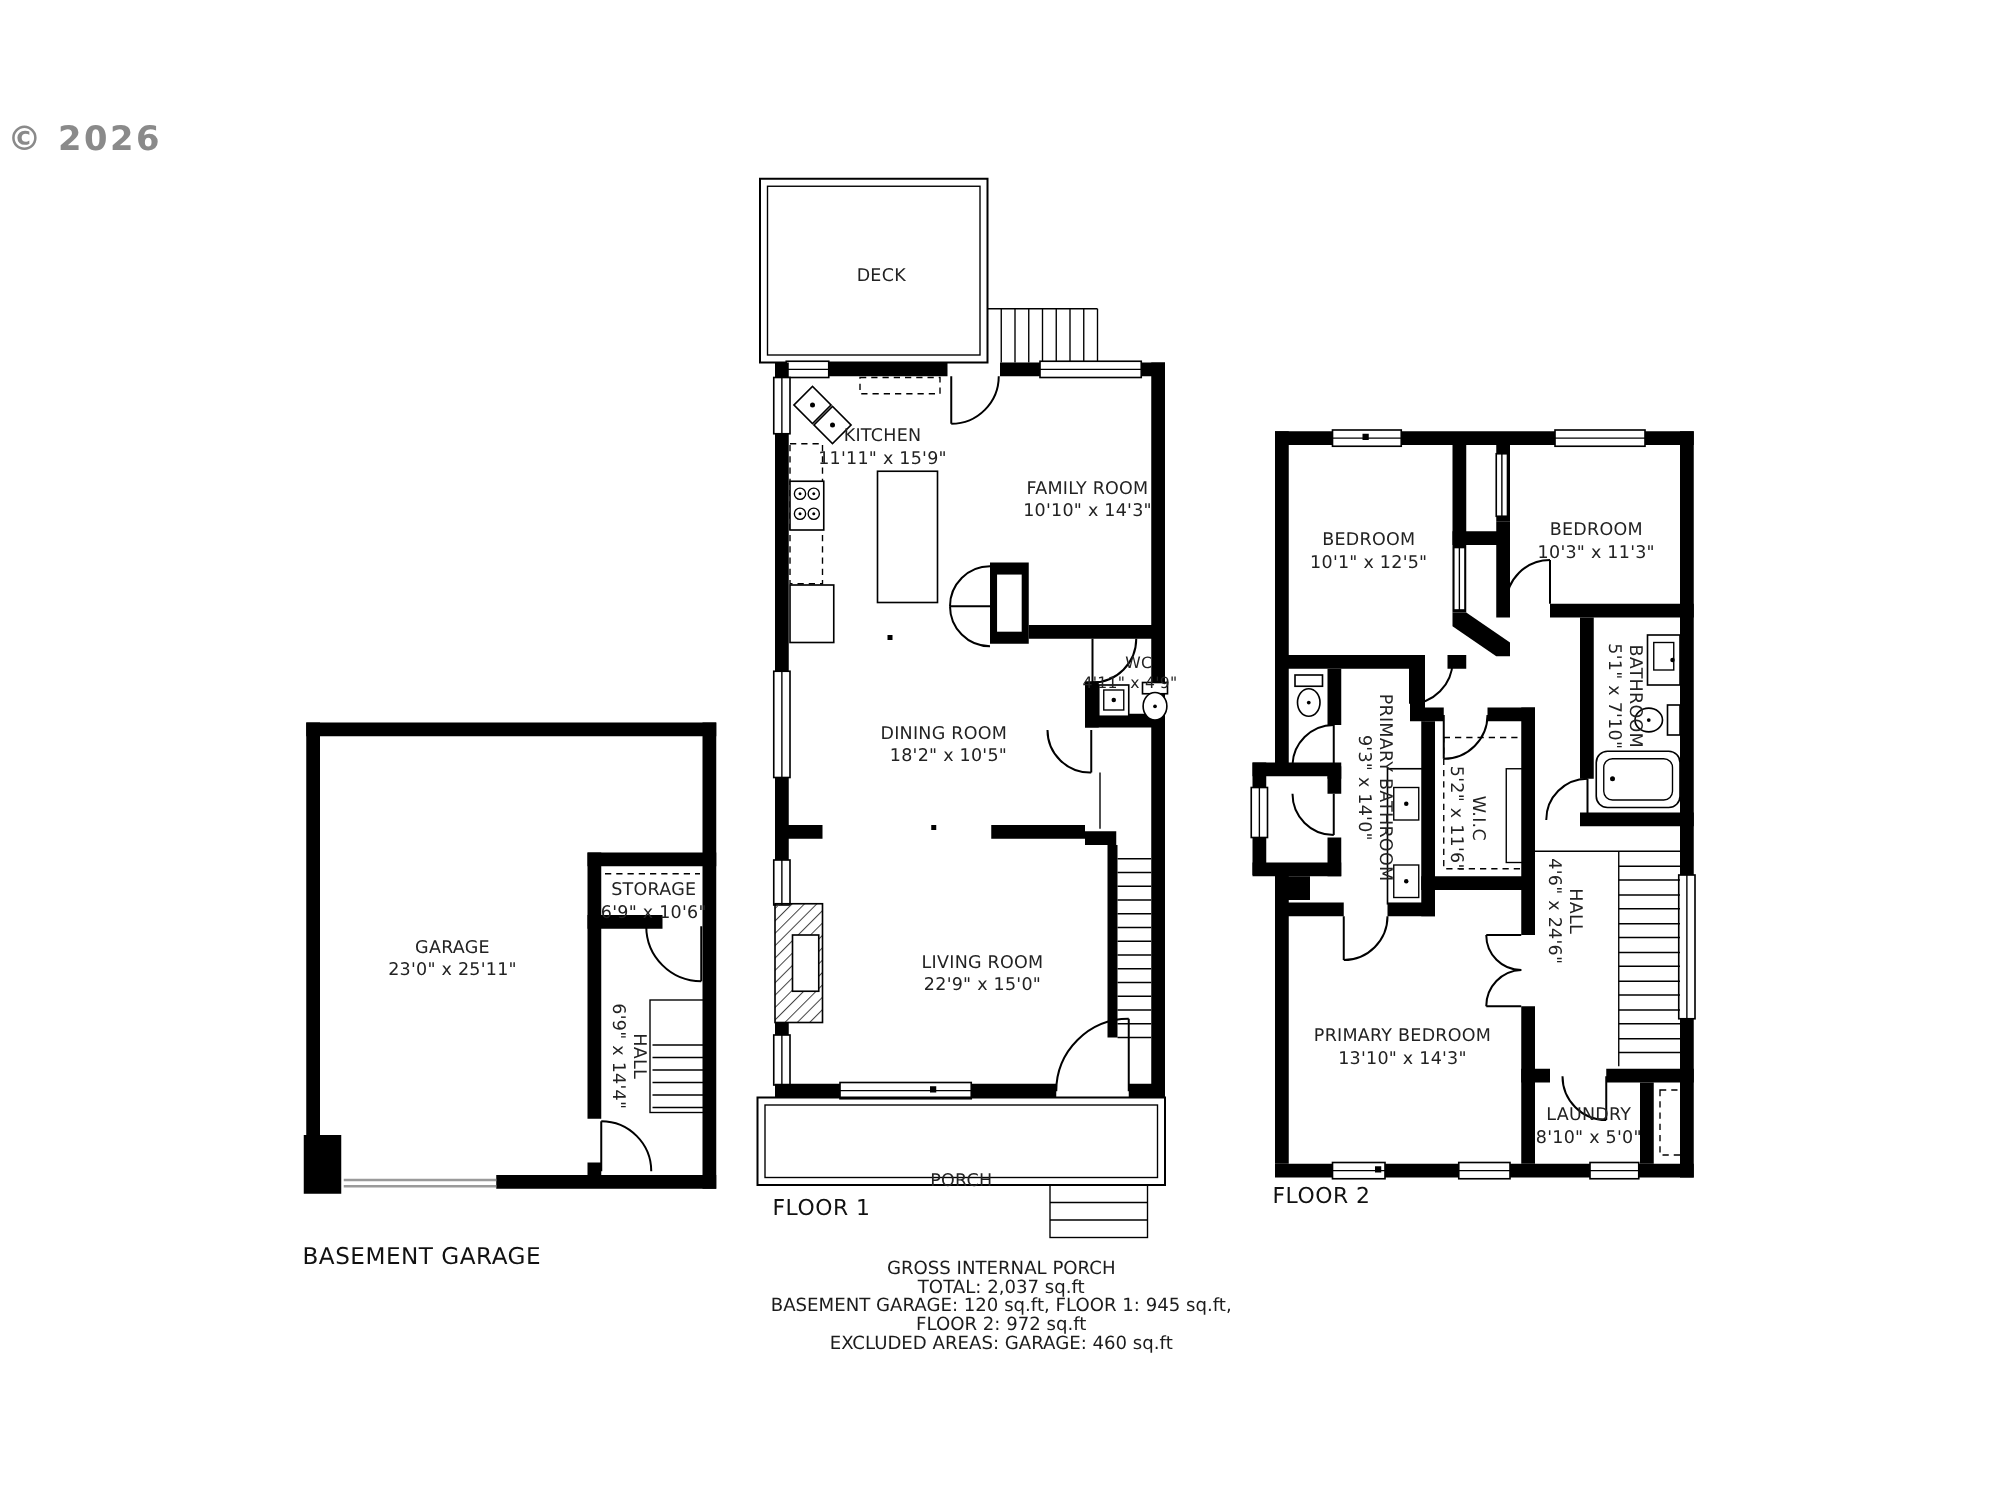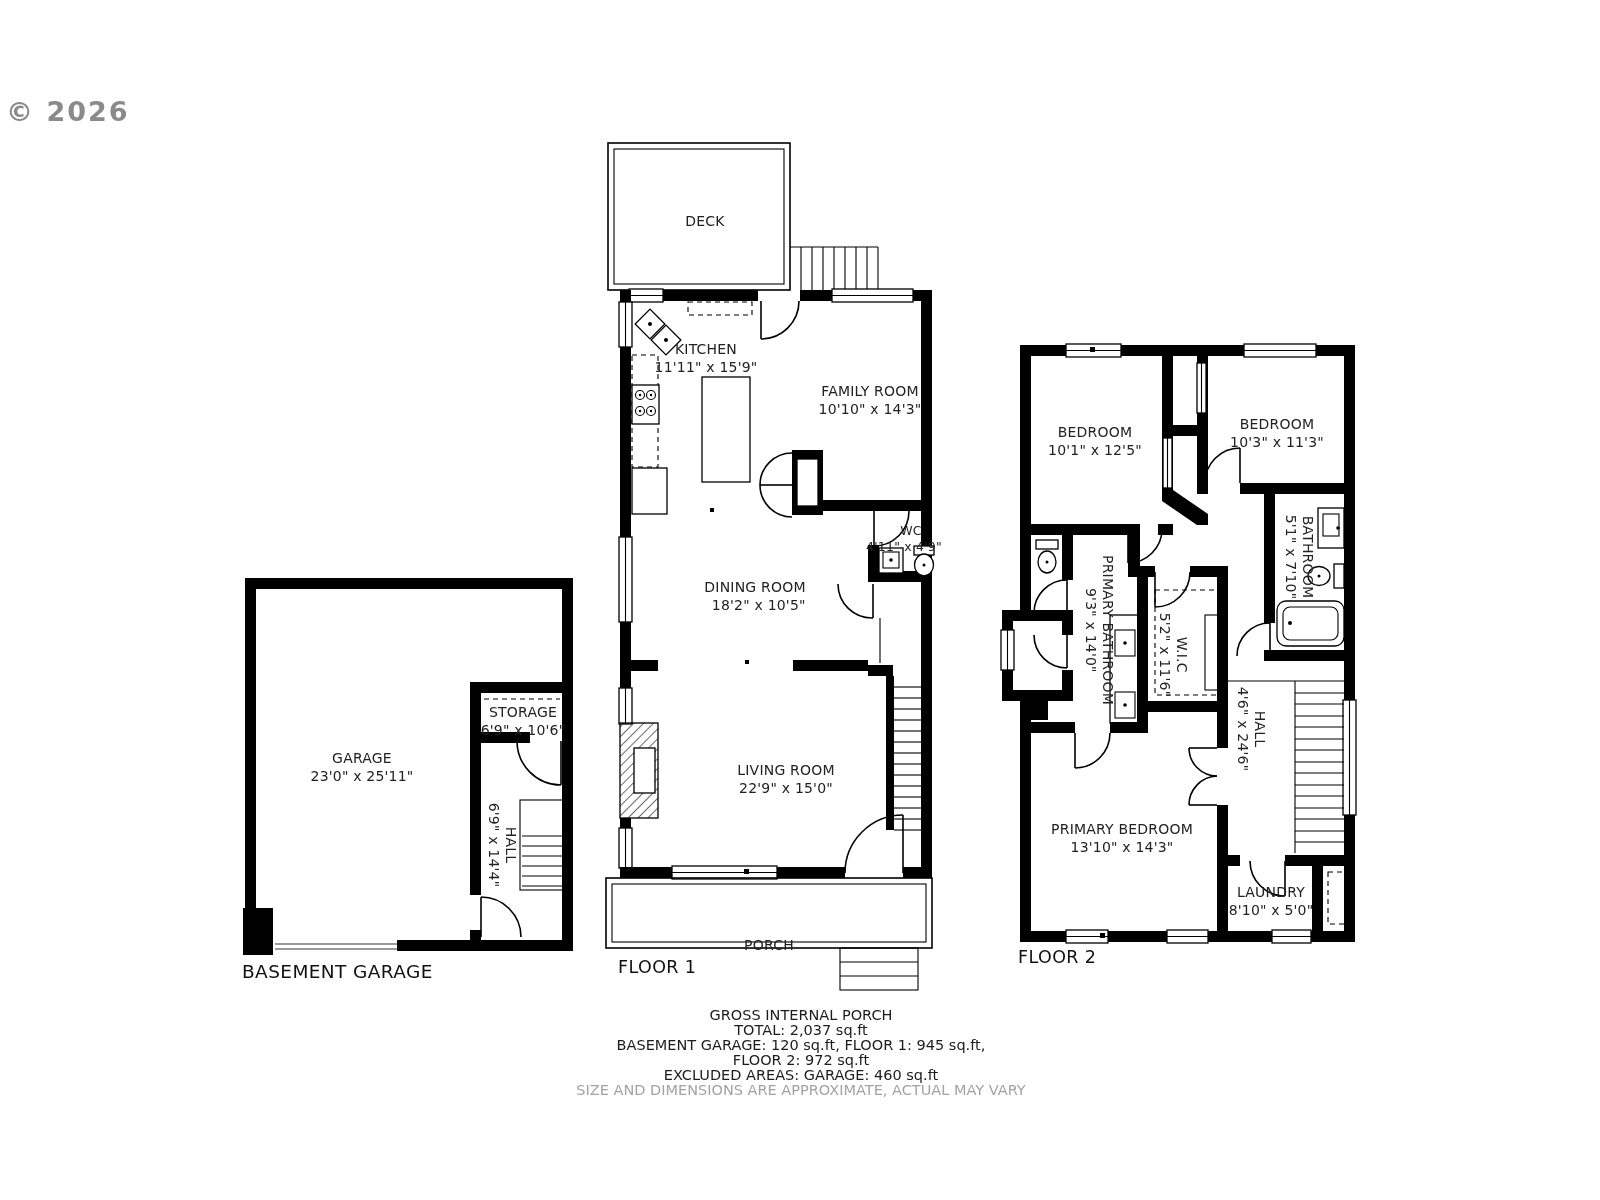--- a/index.html
+++ b/index.html
@@ -409,21 +409,21 @@
     <div>23'0" x 25'11"</div>
   </div>
   <div class="lbl" style="left:523px;top:721px;">
     <div>STORAGE</div>
     <div>6'9" x 10'6"</div>
   </div>
   <div class="lbl vert" style="left:502px;top:845px;">
     <div>HALL</div>
     <div>6'9" x 14'4"</div>
   </div>
-  <div class="plan-title" style="left:242px;top:971px;font-size:18.5px;">BASEMENT GARAGE</div>
+  <div class="plan-title" style="left:242px;top:1006px;font-size:18.5px;">BASEMENT GARAGE</div>
 
   <div class="lbl" style="left:705px;top:221px;">
     <div>DECK</div>
   </div>
   <div class="lbl" style="left:706px;top:358px;">
     <div>KITCHEN</div>
     <div>11'11" x 15'9"</div>
   </div>
   <div class="lbl" style="left:870px;top:400px;">
     <div>FAMILY ROOM</div>
@@ -481,17 +481,16 @@
     <div>8'10" x 5'0"</div>
   </div>
   <div class="plan-title" style="left:1018px;top:957px;">FLOOR 2</div>
 
   <div id="footer">
     <div>GROSS INTERNAL PORCH</div>
     <div>TOTAL: 2,037 sq.ft</div>
     <div>BASEMENT GARAGE: 120 sq.ft, FLOOR 1: 945 sq.ft,</div>
     <div>FLOOR 2: 972 sq.ft</div>
     <div>EXCLUDED AREAS: GARAGE: 460 sq.ft</div>
-    <div class="dim">SIZE AND DIMENSIONS ARE APPROXIMATE, ACTUAL MAY VARY</div>
   </div>
 
 
 </div>
 
 </body></html>

